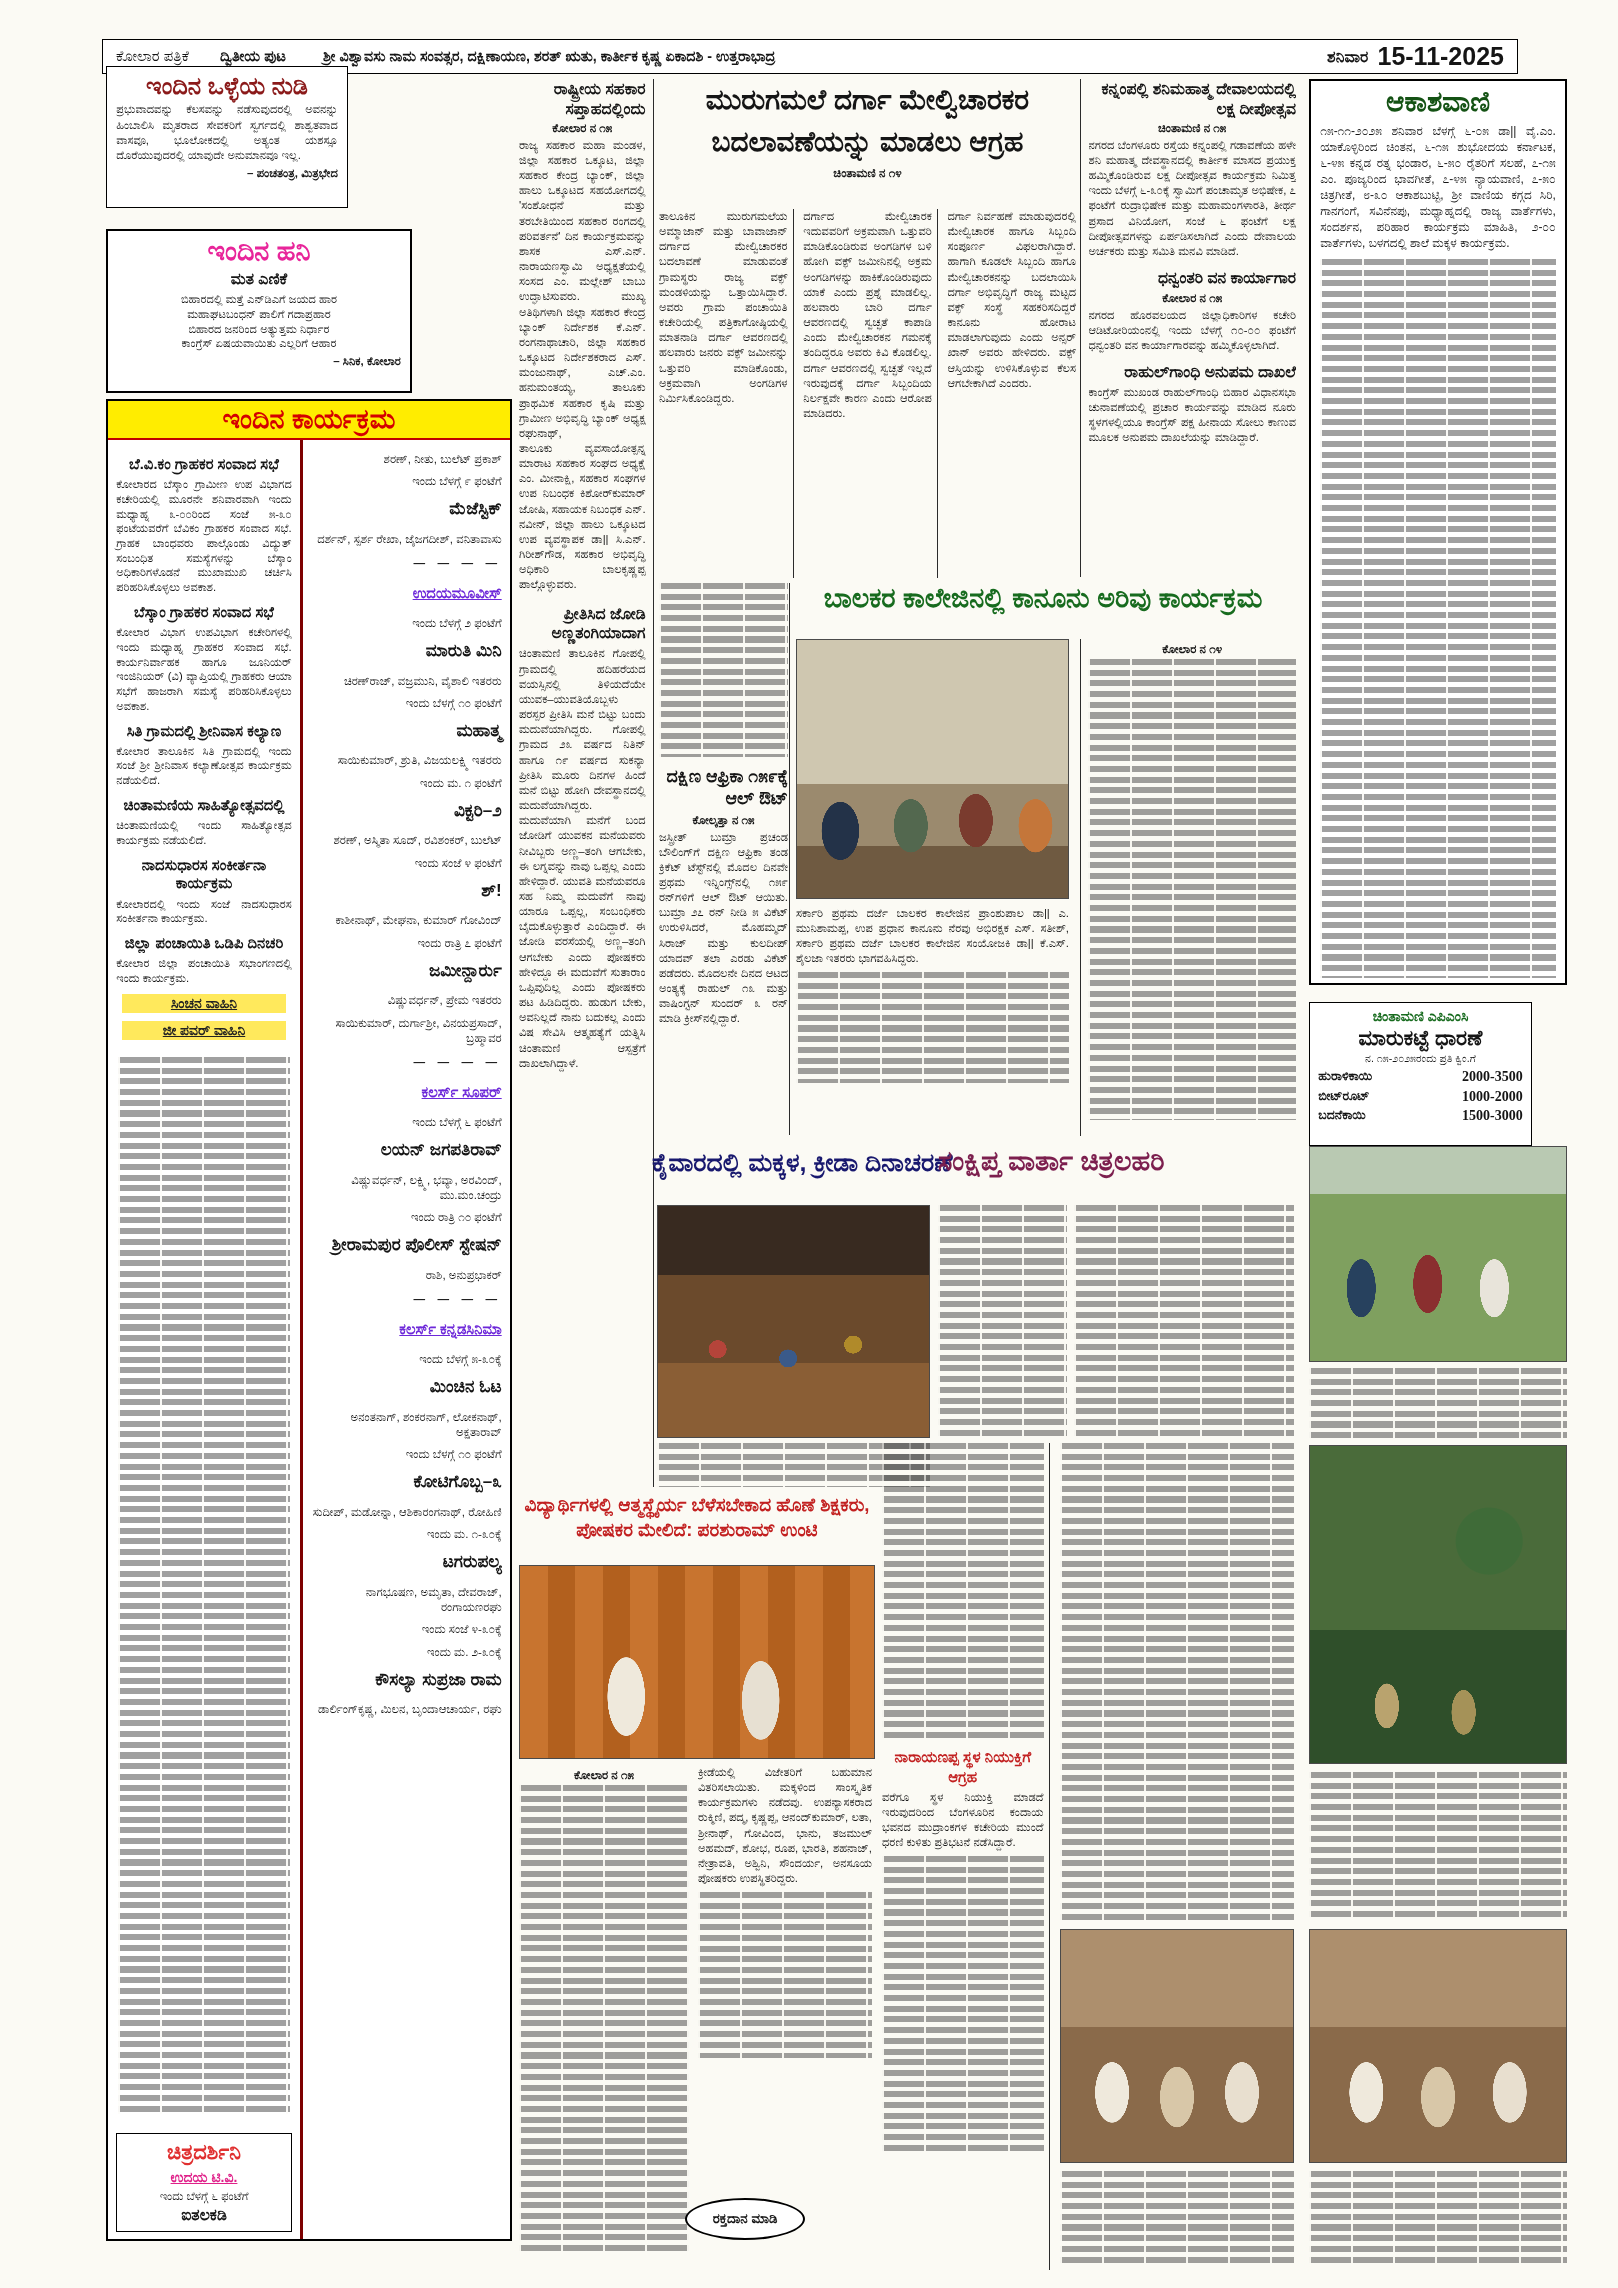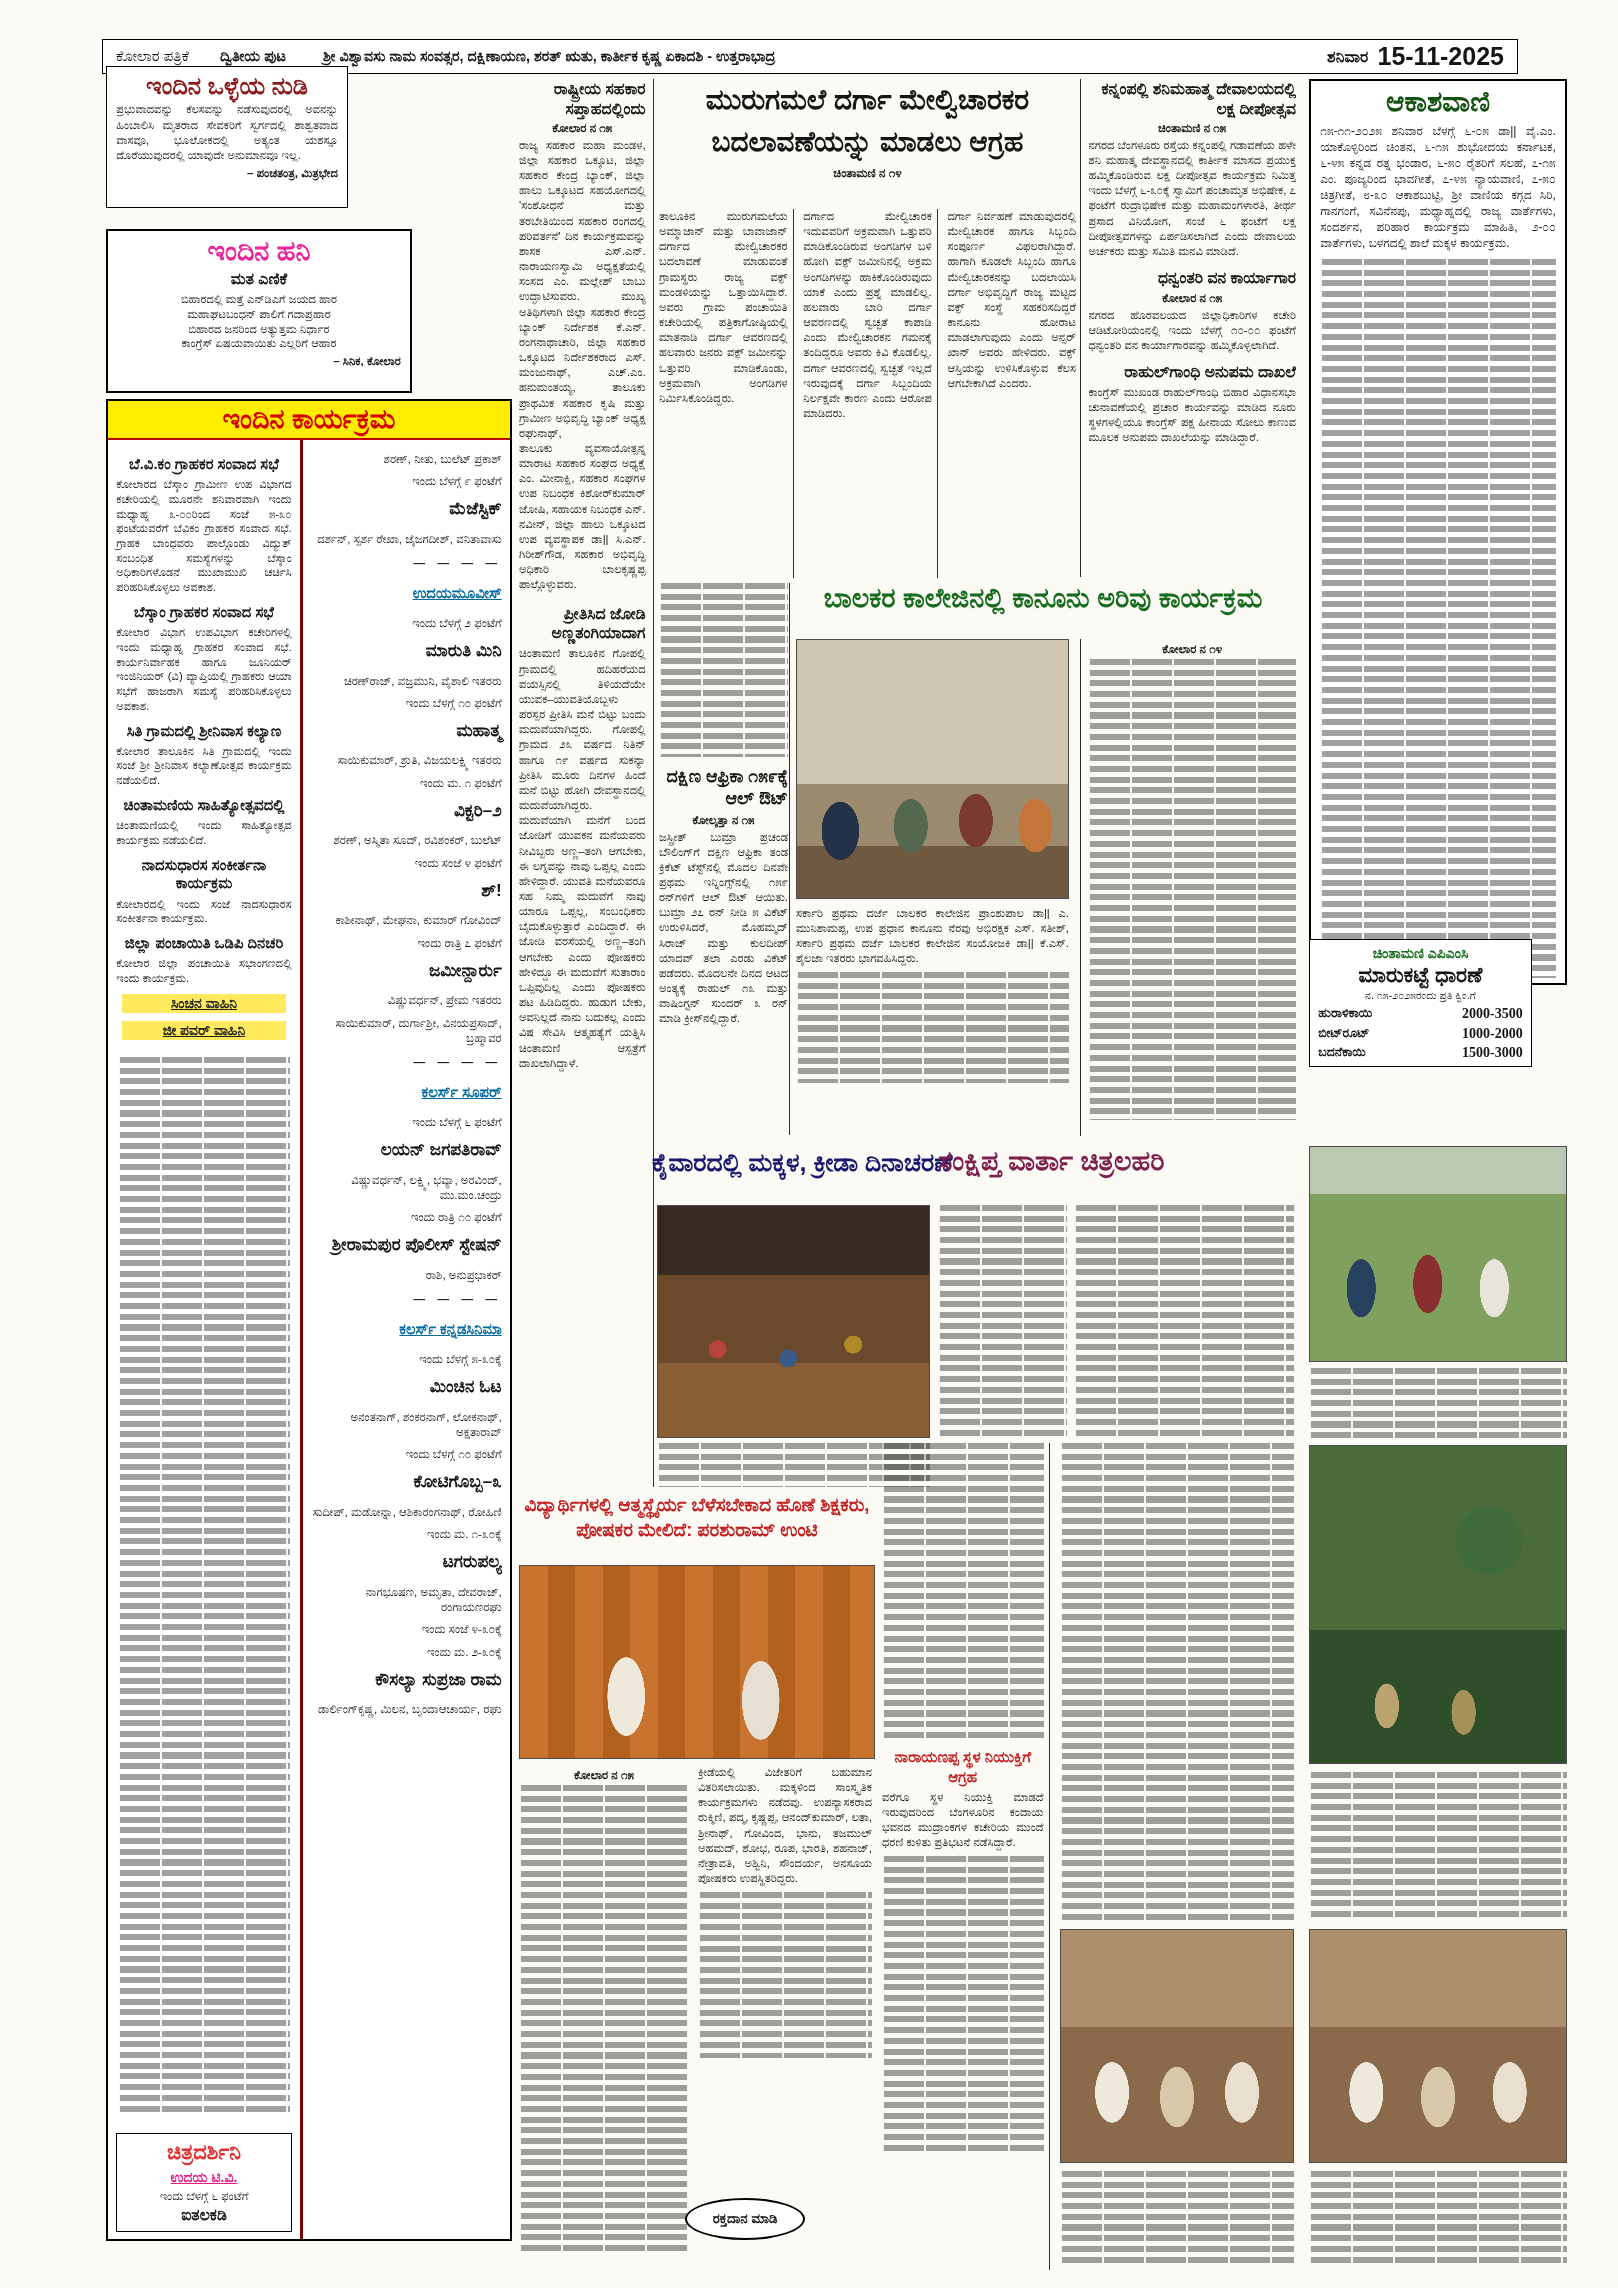--- a/index.html
+++ b/index.html
@@ -36,21 +36,21 @@
   .ev-body{flex:1;display:flex;min-height:0}
   .ev-colL{width:192px;padding:7.4px 8.3px;display:flex;flex-direction:column}
   .ev-div{width:2.8px;background:#7d0000}
   .ev-colR{flex:1;padding:7.4px 8.3px;display:flex;flex-direction:column}
   .ev-h{font-weight:bold;font-size:14.8px;text-align:center;margin:8.3px 0 3.7px;line-height:1.25}
   .ev-p{text-align:justify;font-size:11.3px;line-height:1.3}
   .chn{background:#ffe95c;color:#222;font-weight:bold;text-decoration:underline;
        text-align:center;font-size:14px;margin:8.3px 5.5px;padding:0.9px 0}
   .cin{text-align:right;font-size:11.6px;line-height:1.3;margin:3.7px 0}
   .cin[data-kind="title"]{font-weight:bold;font-size:17px;margin:6.5px 0}
-  .cin[data-kind="channel"]{color:#0369a1;font-weight:bold;text-decoration:underline;font-size:14.8px;margin:8.3px 0}
+  .cin[data-kind="channel"]{color:#6d28d9;font-weight:bold;text-decoration:underline;font-size:14.8px;margin:8.3px 0}
   .cin[data-kind="dash"]{font-weight:bold;letter-spacing:4.6px;margin:5.5px 0}
   .chitra{border:1.8px solid #000;margin-top:9.2px;padding:6.5px 5.5px;text-align:center}
   .chitra .t{color:#e03030;font-weight:bold;font-size:21px}
   .chitra .c{color:#e0218a;font-weight:bold;text-decoration:underline;font-size:14px;margin:4.6px 0}
   .chitra .tm{font-size:11.5px;margin:2.8px 0}
   .chitra .m{font-weight:bold;font-size:15.7px;margin-top:2.8px}
   
   .hl-sm{font-weight:bold;font-size:15.7px;line-height:1.25;text-align:right}
   .hl-main{font-weight:bold;font-size:28px;line-height:1.5;text-align:center}
   .hl-green{color:#176b1e;font-weight:bold;font-size:27px;text-align:center;white-space:nowrap}
@@ -283,21 +283,21 @@
     <div class="tx" style="height:461px"></div>
   </div>
 
   <div class="abs rr" style="left:659px;top:583px;width:131px;height:552px;padding-right:1px;overflow:hidden">
     <div class="tx" style="height:174px"></div>
     <div class="hl-sm" style="font-size:17.5px;margin-top:9.2px">ದಕ್ಷಿಣ ಆಫ್ರಿಕಾ ೧೫೯ಕ್ಕೆ ಆಲ್ ಔಟ್</div>
     <div class="dl">ಕೋಲ್ಕತ್ತಾ ನ ೧೫</div>
     <div class="jt">ಜಸ್ಪ್ರೀತ್ ಬುಮ್ರಾ ಪ್ರಚಂಡ ಬೌಲಿಂಗ್‌ಗೆ ದಕ್ಷಿಣ ಆಫ್ರಿಕಾ ತಂಡ ಕ್ರಿಕೆಟ್ ಟೆಸ್ಟ್‌ನಲ್ಲಿ ಮೊದಲ ದಿನವೇ ಪ್ರಥಮ ಇನ್ನಿಂಗ್ಸ್‌ನಲ್ಲಿ ೧೫೯ ರನ್‌ಗಳಿಗೆ ಆಲ್ ಔಟ್ ಆಯಿತು. ಬುಮ್ರಾ ೨೭ ರನ್ ನೀಡಿ ೫ ವಿಕೆಟ್ ಉರುಳಿಸಿದರೆ, ಮೊಹಮ್ಮದ್ ಸಿರಾಜ್ ಮತ್ತು ಕುಲದೀಪ್ ಯಾದವ್ ತಲಾ ಎರಡು ವಿಕೆಟ್ ಪಡೆದರು. ಮೊದಲನೇ ದಿನದ ಆಟದ ಅಂತ್ಯಕ್ಕೆ ರಾಹುಲ್ ೧೩ ಮತ್ತು ವಾಷಿಂಗ್ಟನ್ ಸುಂದರ್ ೩ ರನ್ ಮಾಡಿ ಕ್ರೀಸ್‌ನಲ್ಲಿದ್ದಾರೆ.</div>
   </div>
 
-  <div class="abs mkt" style="left:1309px;top:939px;width:223px;height:128px">
+  <div class="abs mkt" style="left:1309px;top:1002px;width:223px;height:144px">
     <div class="org">ಚಿಂತಾಮಣಿ ಎಪಿಎಂಸಿ</div>
     <div class="t">ಮಾರುಕಟ್ಟೆ ಧಾರಣೆ</div>
     <div class="n">ನ. ೧೫-೨೦೨೫ರಂದು ಪ್ರತಿ ಕ್ವಿಂ.ಗೆ</div>
     <div>
 
         <div class="mrow">
           <span class="nm">ಹುರಾಳಿಕಾಯಿ</span>
           <span class="rg">2000-3500</span>
         </div>
 

